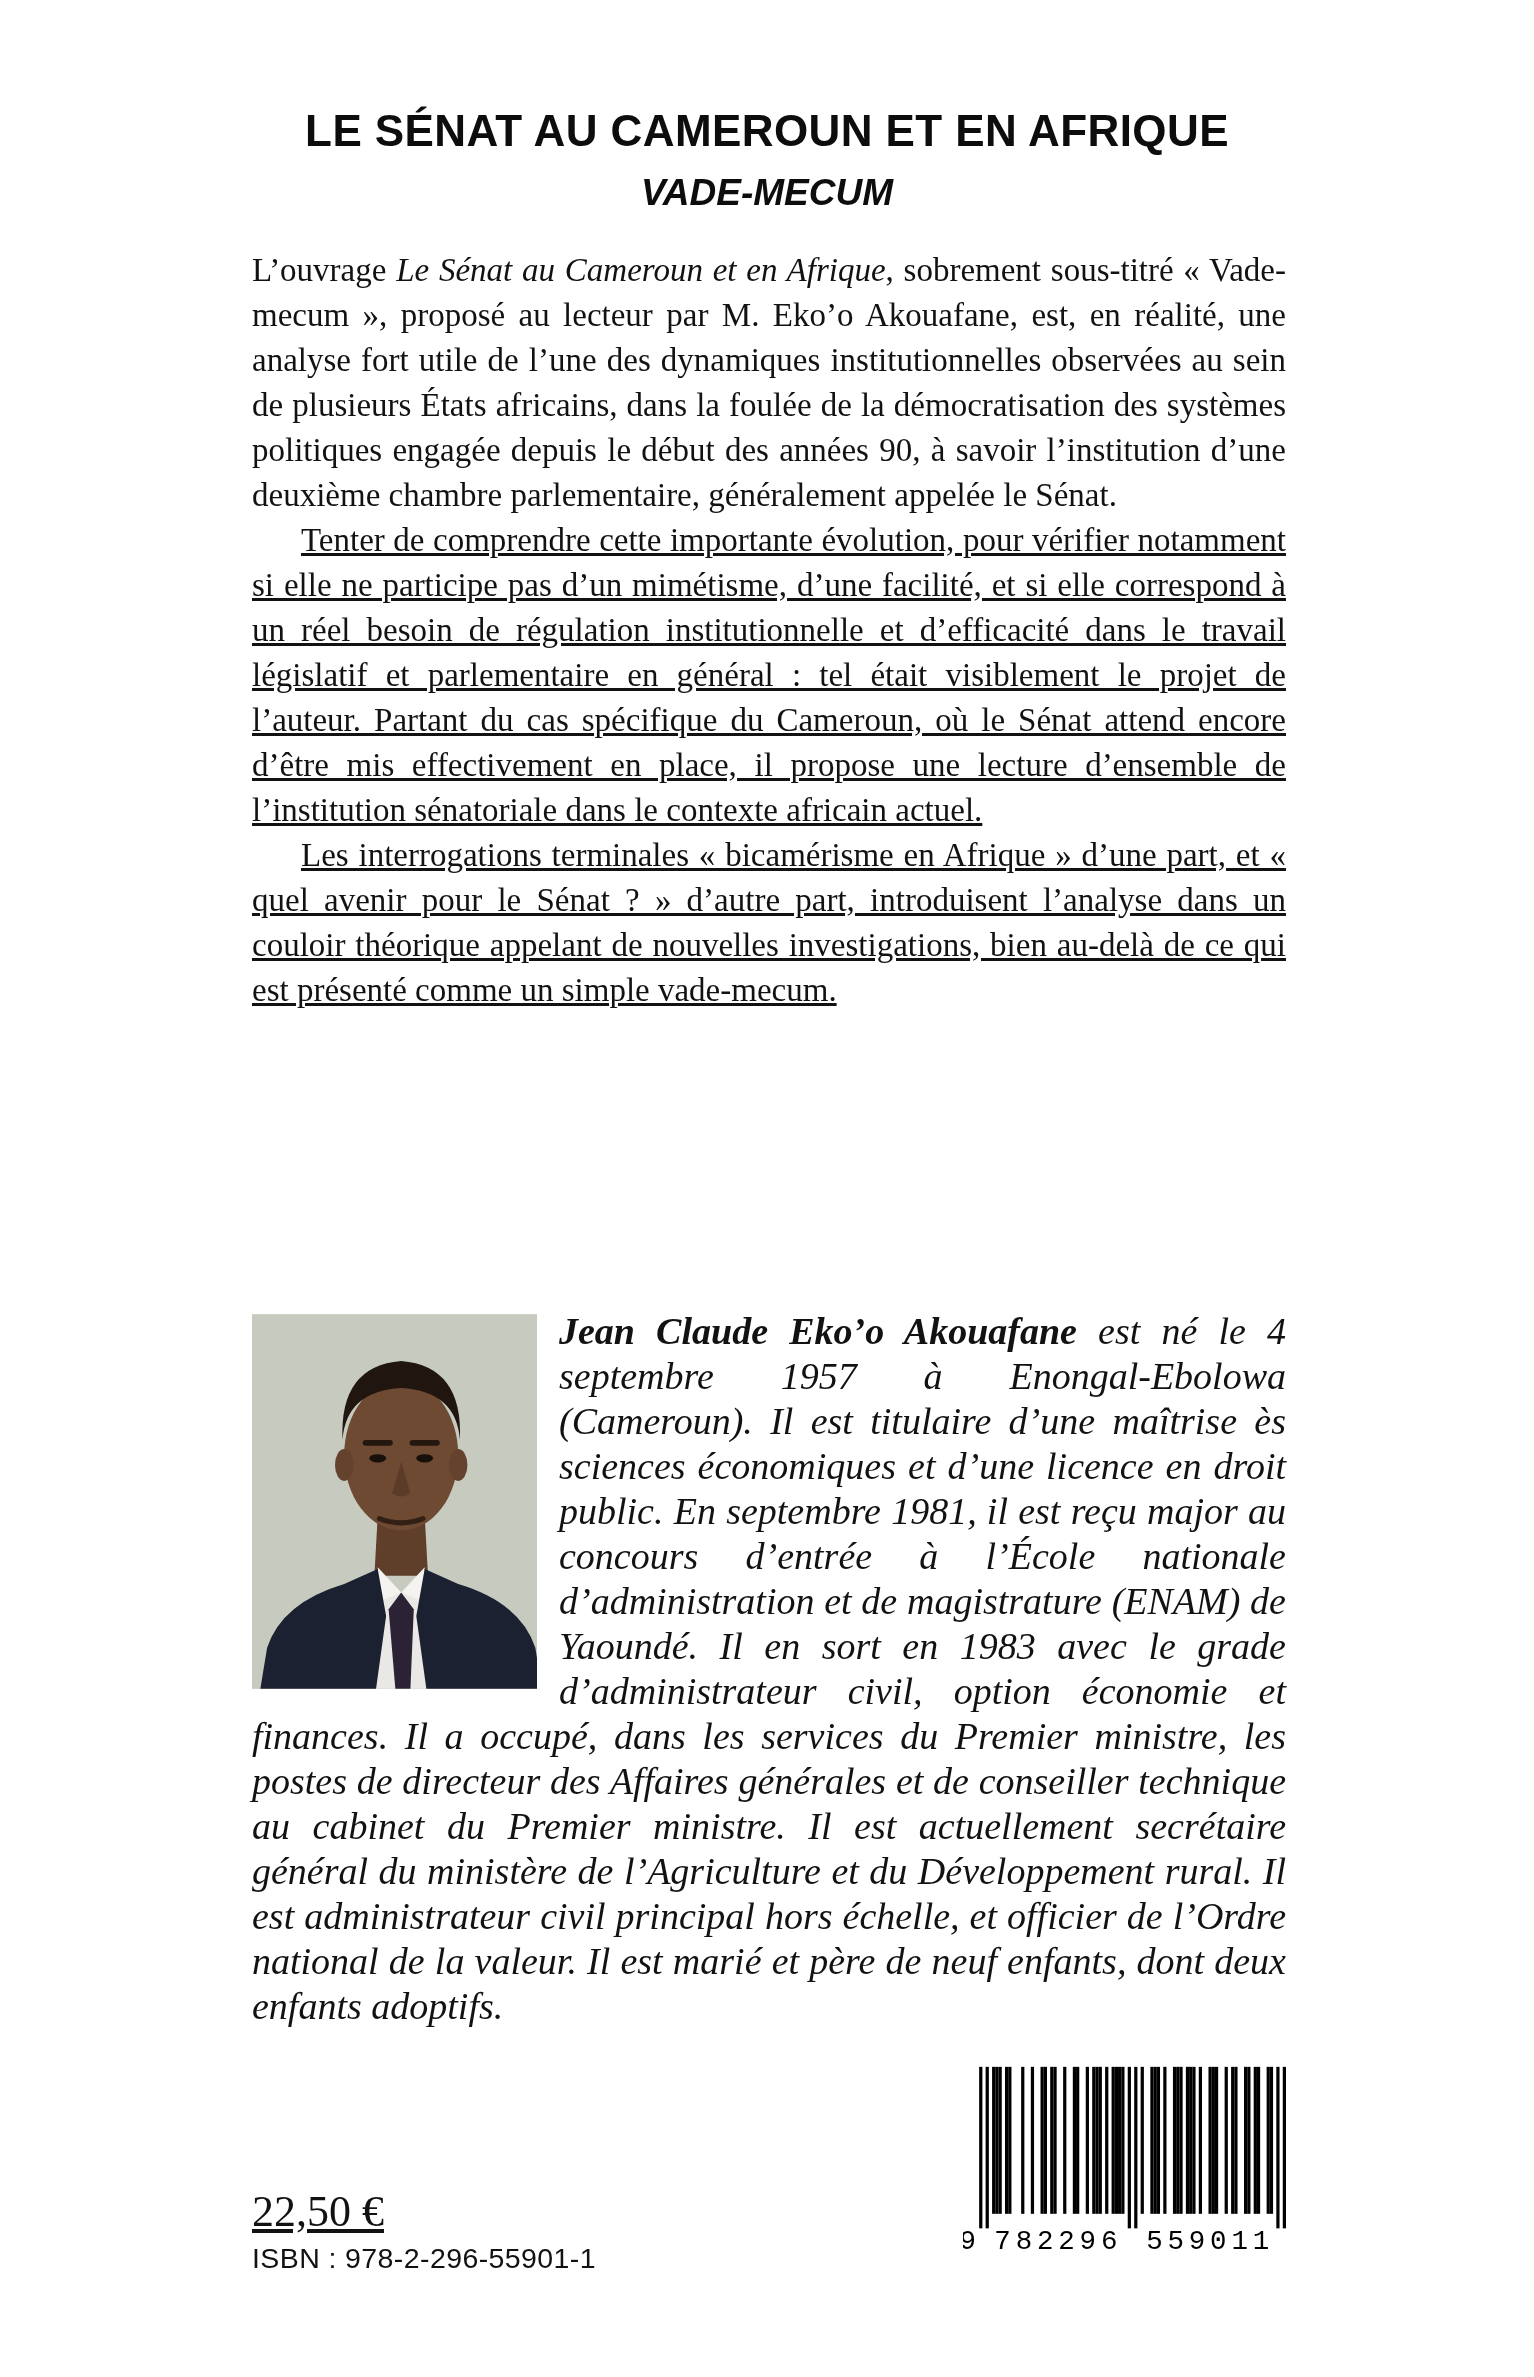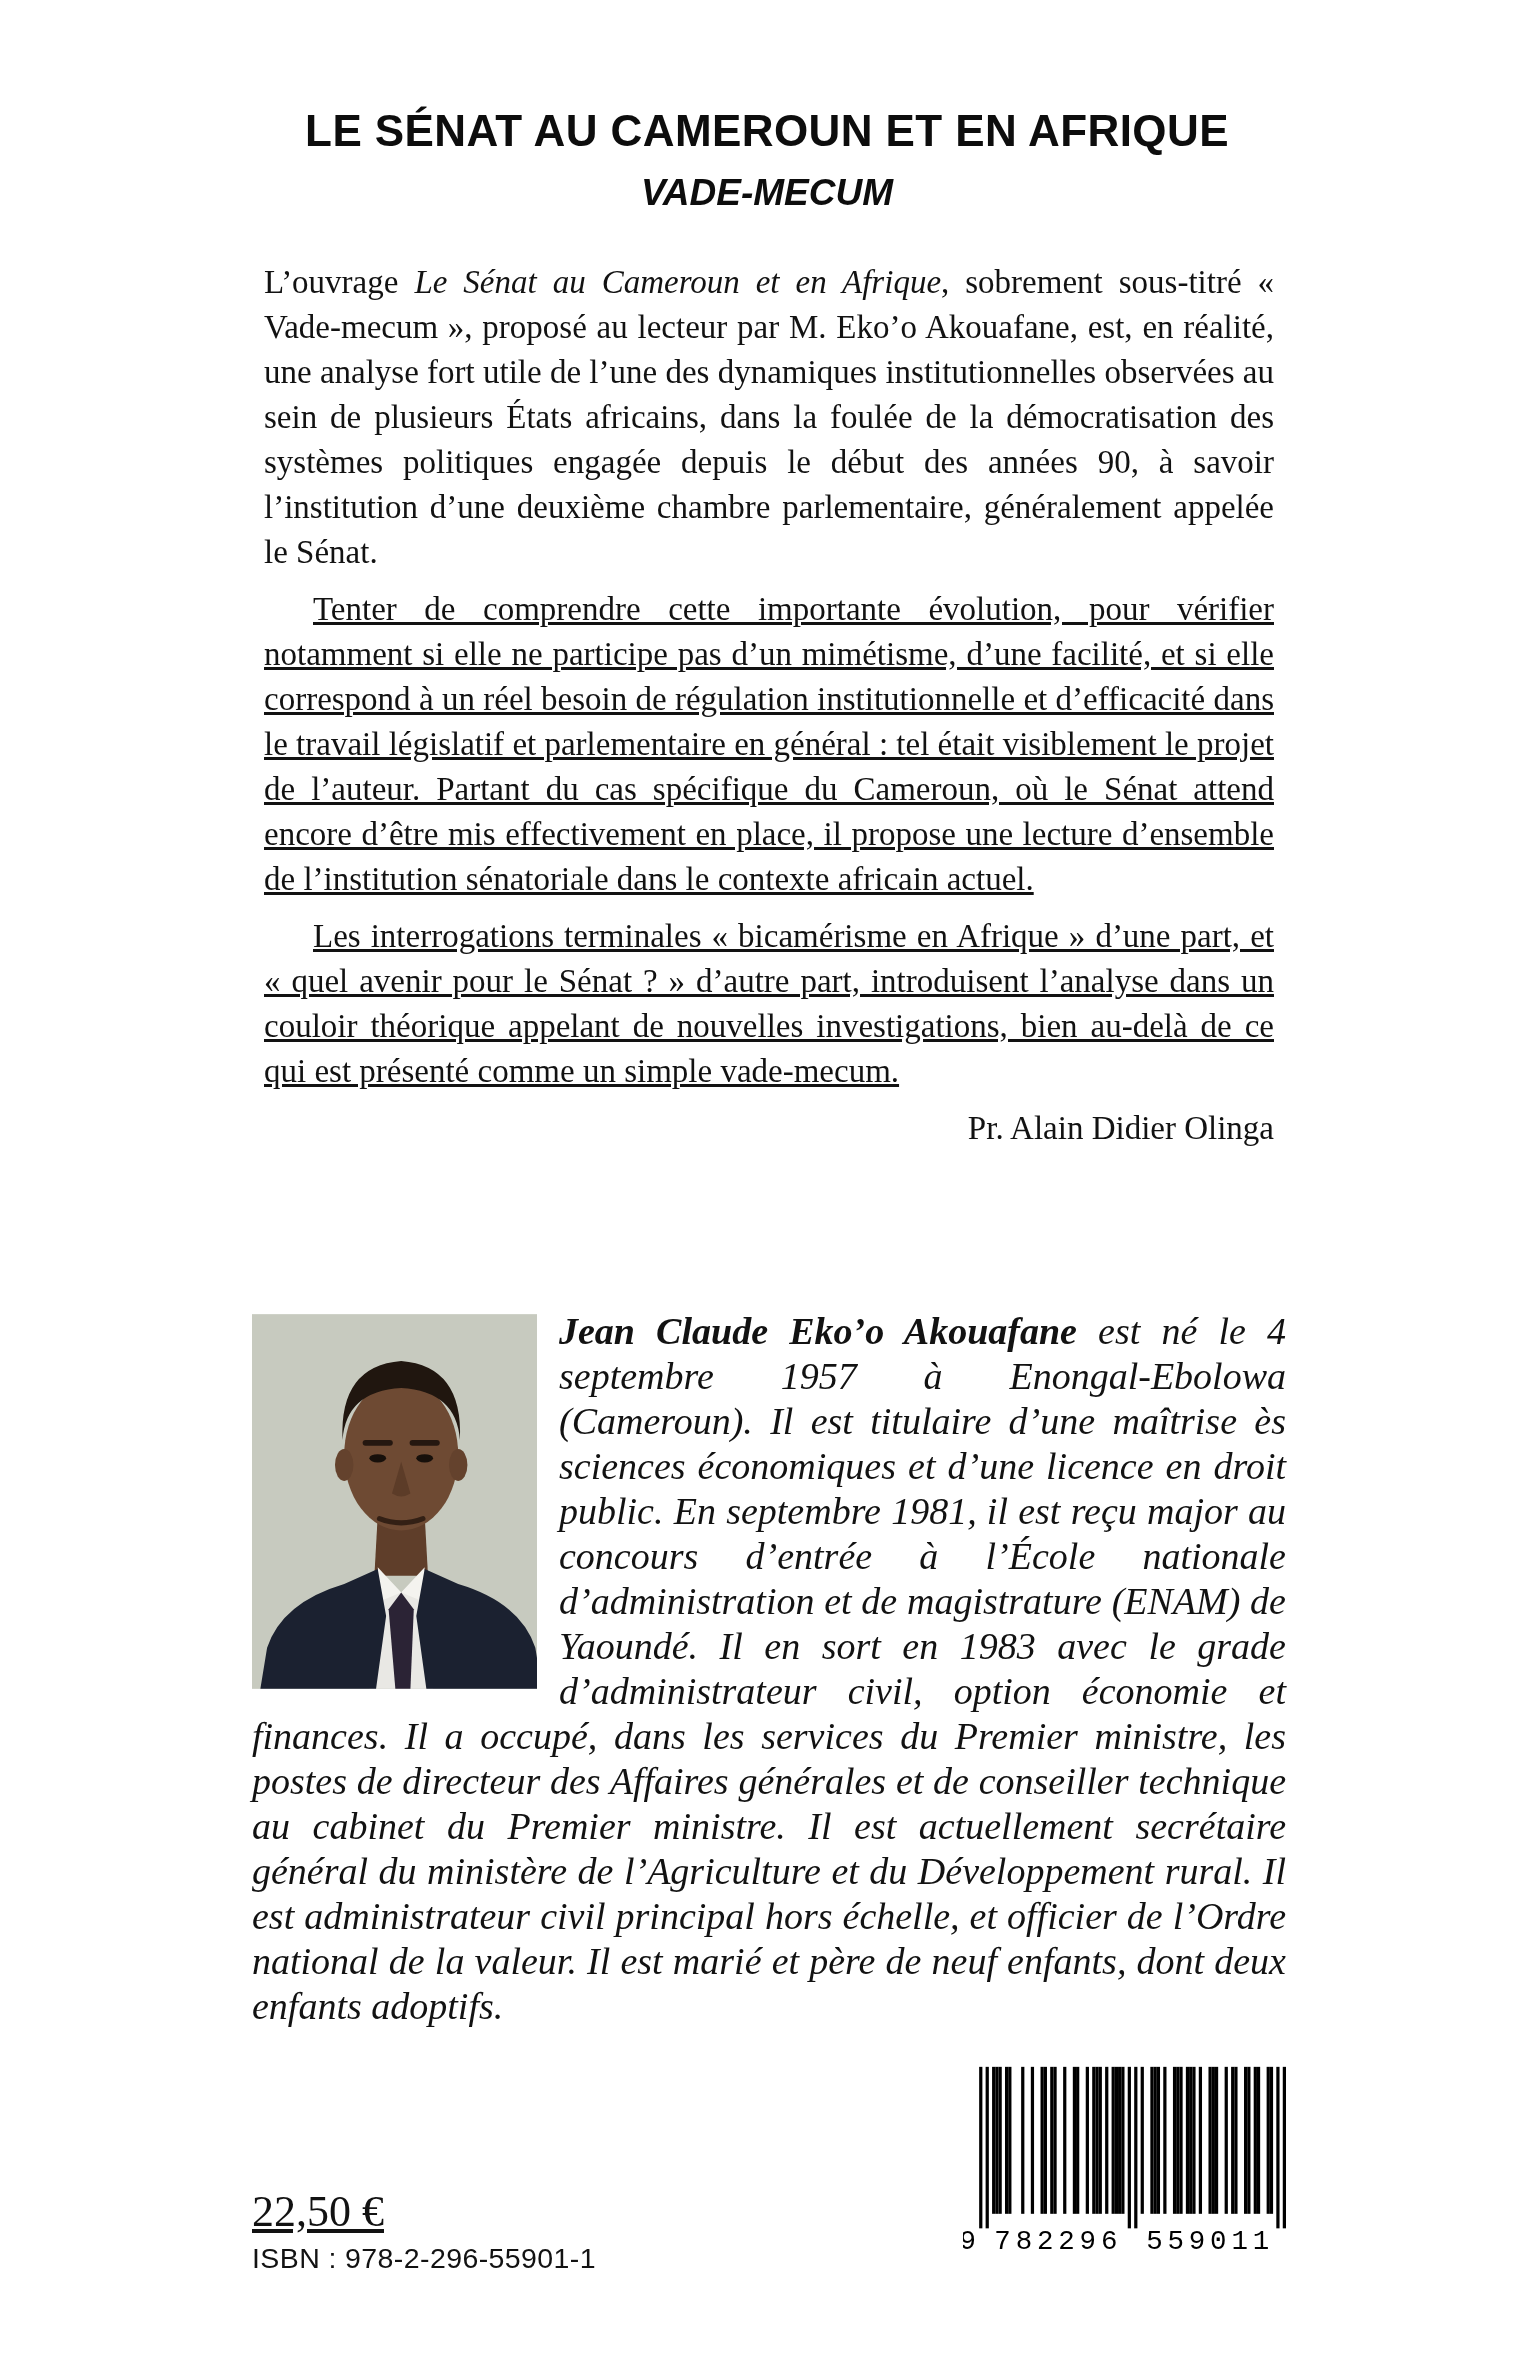--- a/index.html
+++ b/index.html
@@ -42,21 +42,21 @@
   
   .synopsis {
     position: absolute;
     left: 252px;
     top: 248px;
     width: 1034px;
     font-size: 33px;
     line-height: 45px;
     text-align: justify;
   }
-  .synopsis p { margin: 12px; }
+  .synopsis p { margin: 0; }
   .synopsis p.indent { text-indent: 49px; text-decoration: underline; }
   .book-title { font-style: italic; }
   .signature {
     text-align: right;
     margin-top: 13.4px;
   }
 
   
   .bio {
     position: absolute;
@@ -116,21 +116,20 @@
 
   <div class="header">
     <div class="title">LE SÉNAT AU CAMEROUN ET EN AFRIQUE</div>
     <div class="subtitle">VADE-MECUM</div>
   </div>
 
   <div class="synopsis">
     <p><span>L’ouvrage </span><span class="book-title">Le Sénat au Cameroun et en Afrique</span><span>, sobrement sous-titré « Vade-mecum », proposé au lecteur par M. Eko’o Akouafane, est, en réalité, une analyse fort utile de l’une des dynamiques institutionnelles observées au sein de plusieurs États africains, dans la foulée de la démocratisation des systèmes politiques engagée depuis le début des années 90, à savoir l’institution d’une deuxième chambre parlementaire, généralement appelée le Sénat.</span></p>
     <p class="indent">Tenter de comprendre cette importante évolution, pour vérifier notamment si elle ne participe pas d’un mimétisme, d’une facilité, et si elle correspond à un réel besoin de régulation institutionnelle et d’efficacité dans le travail législatif et parlementaire en général : tel était visiblement le projet de l’auteur. Partant du cas spécifique du Cameroun, où le Sénat attend encore d’être mis effectivement en place, il propose une lecture d’ensemble de l’institution sénatoriale dans le contexte africain actuel.</p>
     <p class="indent">Les interrogations terminales « bicamérisme en Afrique » d’une part, et « quel avenir pour le Sénat ? » d’autre part, introduisent l’analyse dans un couloir théorique appelant de nouvelles investigations, bien au-delà de ce qui est présenté comme un simple vade-mecum.</p>
-    <p class="signature">Pr. Alain Didier Olinga</p>
   </div>
 
   <div class="bio">
     <div class="photo">
       <svg viewBox="0 0 340 447" role="img">
         <rect x="0" y="0" width="340" height="447" fill="#c7cabf"></rect>
 
         <path d="M150 240 L206 240 L210 312 L146 312 Z" fill="#5f3e2a"></path>
 
         <ellipse cx="178" cy="168" rx="68" ry="90" fill="#6e4a33"></ellipse>

